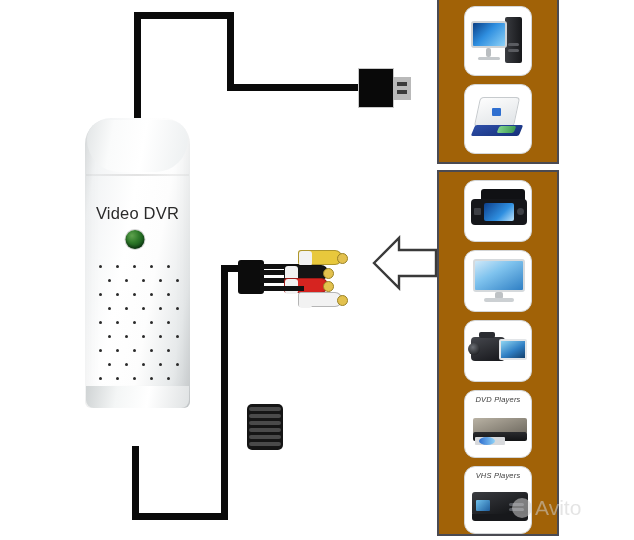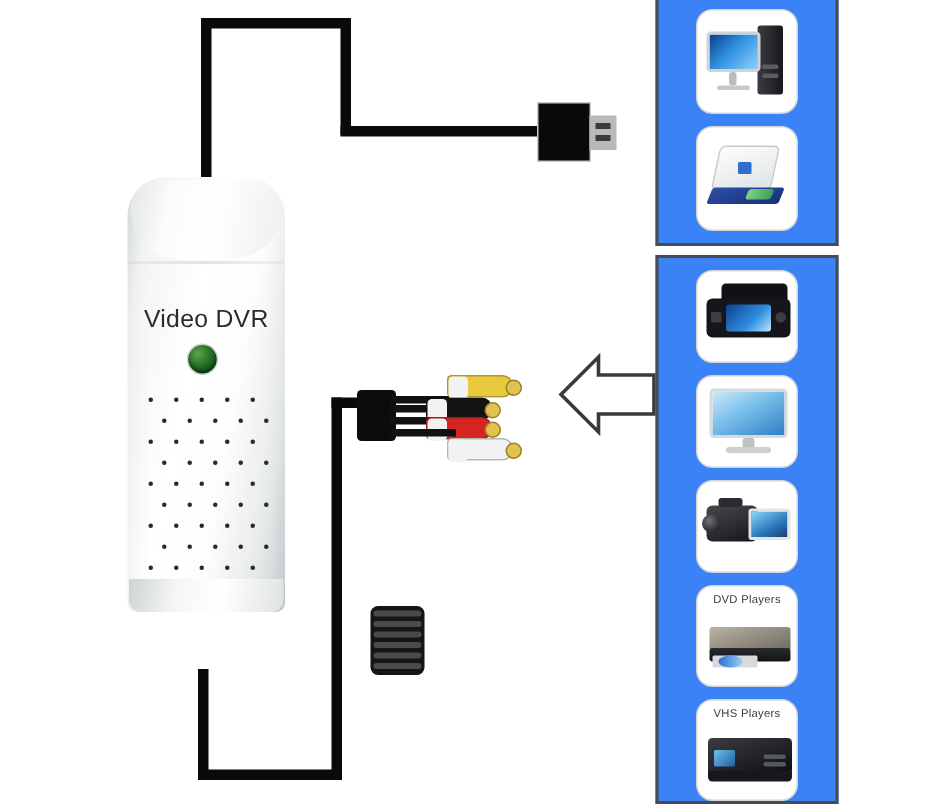--- a/index.html
+++ b/index.html
@@ -78,21 +78,21 @@
   .rca-plug {
     position: absolute; width: 44px; height: 15px; border-radius: 3px 7px 7px 3px;
   }
   .rca-barrel { position: absolute; right: -7px; top: 2px; width: 11px; height: 11px; border-radius: 50%; background: #e3c14e; border: 1px solid #9a8226; }
   .rca-collar { position: absolute; left: 0; top: 0; width: 13px; height: 15px; background: #f2f2f2; border-radius: 3px; }
 
   
   #arrow { position: absolute; left: 372px; top: 228px; width: 66px; height: 70px; }
 
   
-  .panel { position: absolute; background: #3b82f6; border: 2px solid #4a4a52; }
+  .panel { position: absolute; background: #a16207; border: 2px solid #4a4a52; font-style: italic; }
   #panel-top { left: 437px; top: -4px; width: 122px; height: 168px; }
   #panel-bottom { left: 437px; top: 170px; width: 122px; height: 366px; }
   .tile {
     position: absolute; left: 50%; transform: translateX(-50%);
     width: 68px; border: 1px solid #d4d6d8; border-radius: 11px;
     background: #fff; overflow: hidden;
   }
   .tile-label {
     text-align: center; font-size: 7.5px; color: #3a3a3a;
     padding-top: 4px; letter-spacing: .2px;
@@ -304,14 +304,18 @@
         <div class="scr" style="left:7px; top:34px; width:56px; height:7px; background:#17181b; border-radius:0 0 3px 3px;"></div>
         <div class="scr" style="left:11px; top:20px; width:14px; height:11px; background:linear-gradient(135deg,#6fc0ec,#1e5e9e); border-radius:1px;"></div>
         <div class="scr" style="left:44px; top:23px; width:15px; height:3px; background:#55585e;"></div>
         <div class="scr" style="left:44px; top:28px; width:15px; height:3px; background:#55585e;"></div>
       </div>
     </div>
 
   </div>
 
 
+  <div id="watermark">
+    <div id="wm-circle"></div>
+    <div id="wm-text">Avito</div>
+  </div>
 
 </div>
 
 </body></html>

